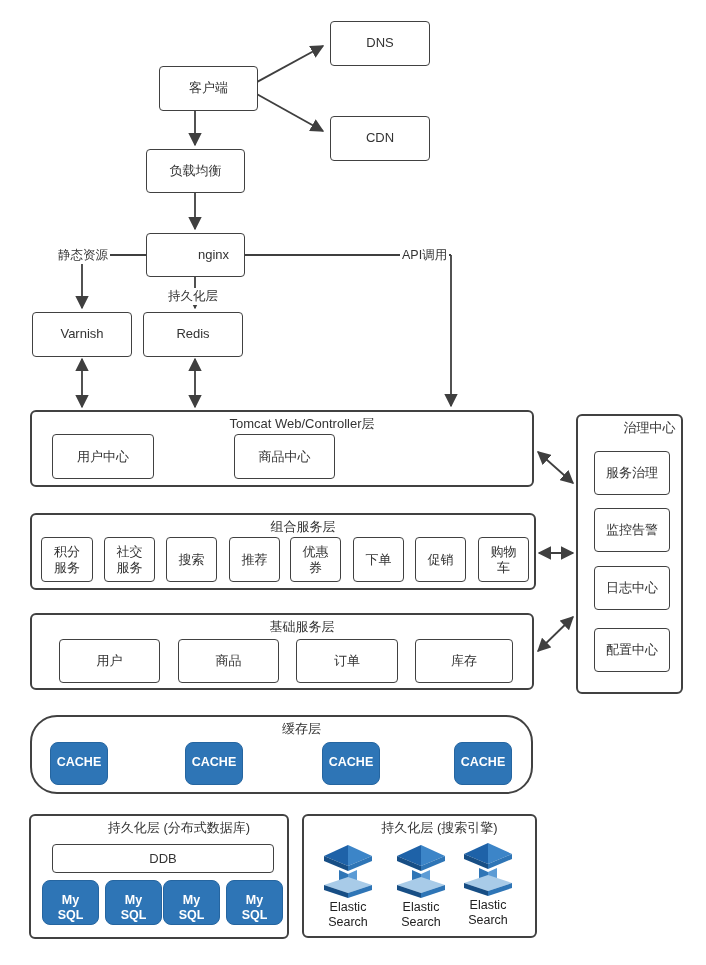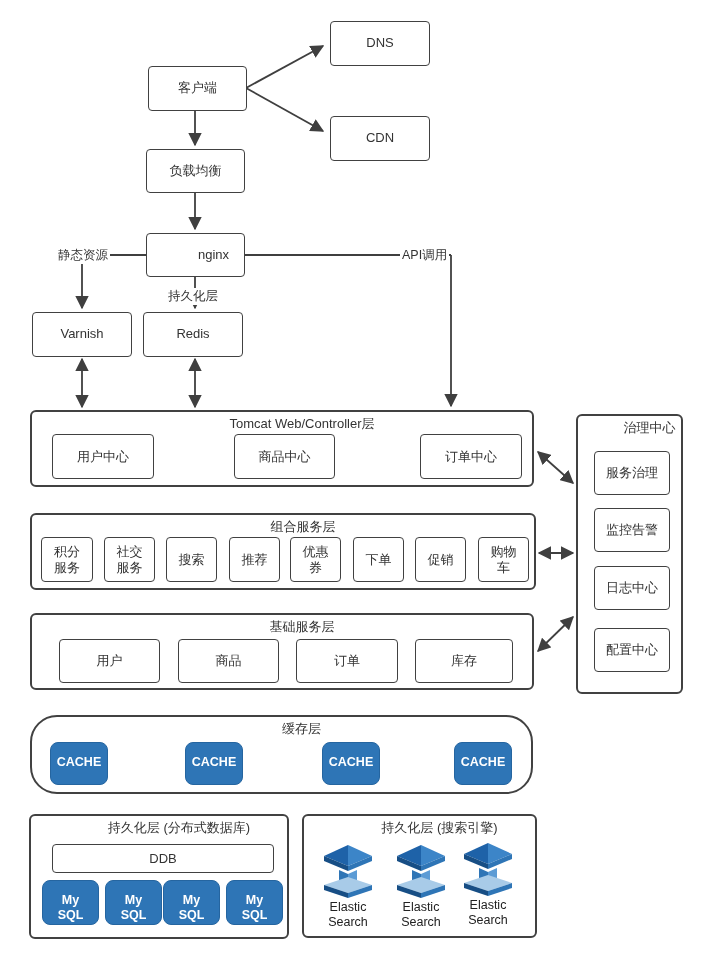--- a/index.html
+++ b/index.html
@@ -68,36 +68,35 @@
       <line x1="451" y1="255" x2="451" y2="406" marker-end="url(#ah)"></line>
       <line x1="82" y1="359" x2="82" y2="407" marker-start="url(#ahs)" marker-end="url(#ah)"></line>
       <line x1="195" y1="359" x2="195" y2="407" marker-start="url(#ahs)" marker-end="url(#ah)"></line>
       <line x1="538" y1="452" x2="573" y2="483" marker-start="url(#ahs)" marker-end="url(#ah)"></line>
       <line x1="539" y1="553" x2="573" y2="553" marker-start="url(#ahs)" marker-end="url(#ah)"></line>
       <line x1="538" y1="651" x2="573" y2="617" marker-start="url(#ahs)" marker-end="url(#ah)"></line>
     </g>
   </svg>
 
   <div class="box" style="left:330px;top:21px;width:100px;height:45px;">DNS</div>
-  <div class="box" style="left:148px;top:66px;width:99px;height:45px;">客户端</div>
+  <div class="box" style="left:159px;top:66px;width:99px;height:45px;">客户端</div>
   <div class="box" style="left:330px;top:116px;width:100px;height:45px;">CDN</div>
   <div class="box" style="left:146px;top:149px;width:99px;height:44px;">负载均衡</div>
   <div class="box" style="left:146px;top:233px;width:99px;height:44px;padding-left:36px;">nginx</div>
   <div class="box" style="left:32px;top:312px;width:100px;height:45px;">Varnish</div>
   <div class="box" style="left:143px;top:312px;width:100px;height:45px;">Redis</div>
 
   <span class="edge-label" style="left:56px;top:247px;">静态资源</span>
   <span class="edge-label" style="left:166px;top:288px;">持久化层</span>
   <span class="edge-label" style="left:400px;top:247px;">API调用</span>
 
   <div class="container-box" style="left:30px;top:410px;width:504px;height:77px;">
     <div class="layer-title">Tomcat Web/Controller层</div>
     <div class="inner" style="left:20px;top:22px;width:102px;height:45px;">用户中心</div>
     <div class="inner" style="left:202px;top:22px;width:101px;height:45px;">商品中心</div>
-    <div class="inner" style="left:388px;top:22px;width:102px;height:45px;">订单中心</div>
   </div>
 
   <div class="container-box" style="left:30px;top:513px;width:506px;height:77px;">
     <div class="layer-title">组合服务层</div>
     <div class="inner" style="left:9px;top:22px;width:52px;height:45px;">积分服务</div>
     <div class="inner" style="left:72px;top:22px;width:51px;height:45px;">社交服务</div>
     <div class="inner" style="left:134px;top:22px;width:51px;height:45px;">搜索</div>
     <div class="inner" style="left:197px;top:22px;width:51px;height:45px;">推荐</div>
     <div class="inner" style="left:258px;top:22px;width:51px;height:45px;">优惠券</div>
     <div class="inner" style="left:321px;top:22px;width:51px;height:45px;">下单</div>

